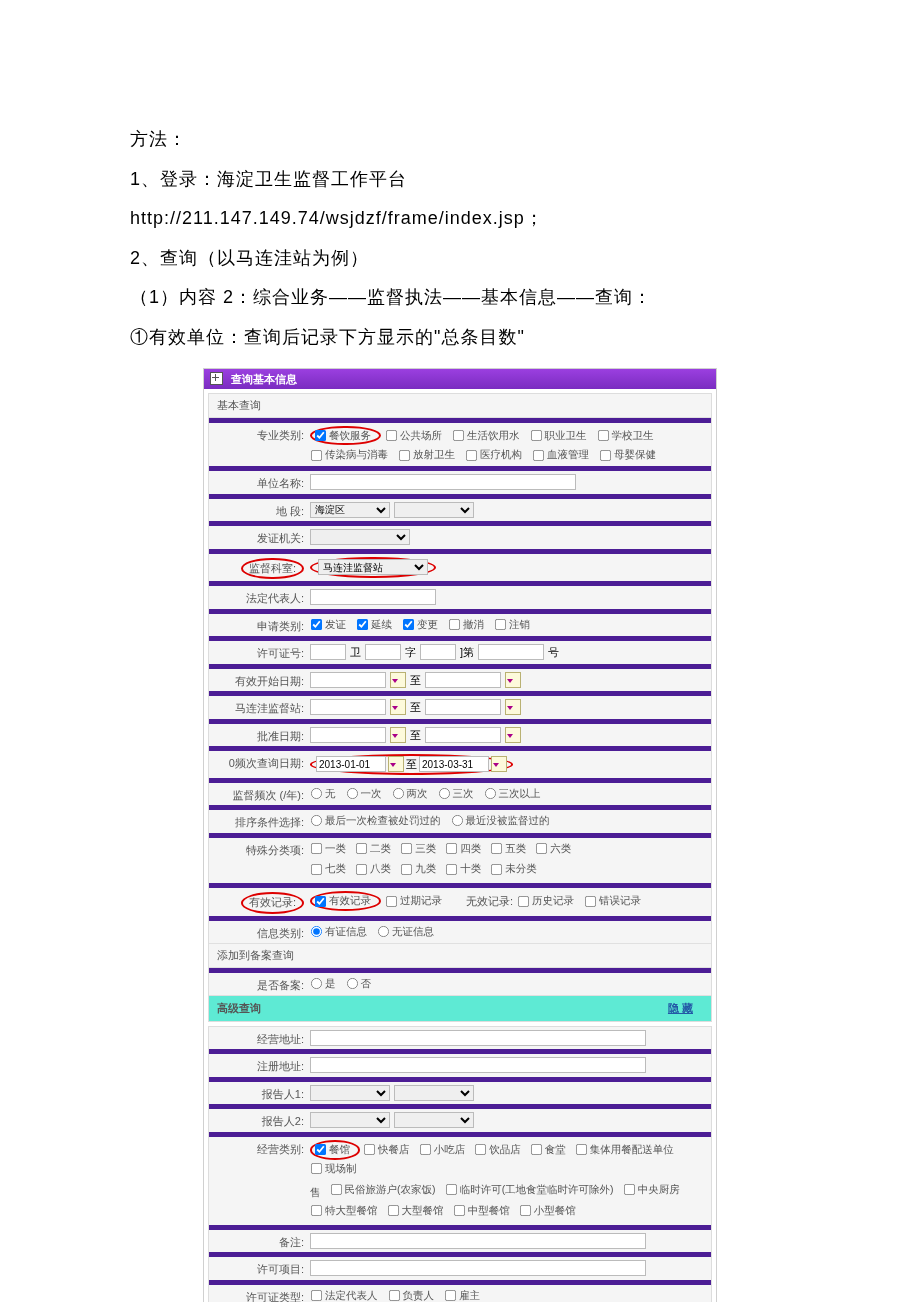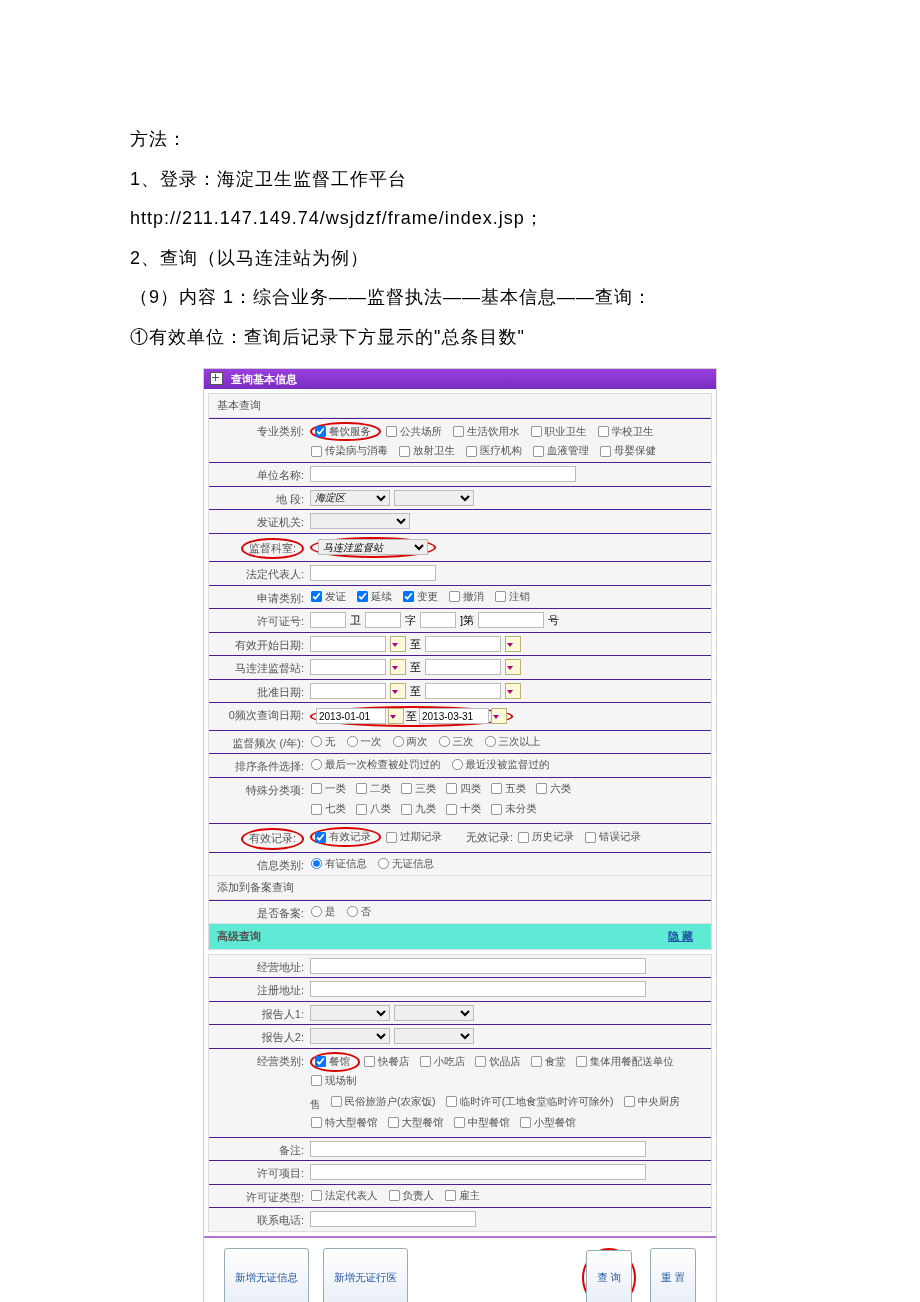--- a/index.html
+++ b/index.html
@@ -40,21 +40,21 @@
   }
   .ss-section-title {
     font-weight: normal;
     color: #555;
     padding: 3px 8px;
     border-bottom: 1px solid #e0e0e0;
   }
   .row {
     display: flex;
     align-items: flex-start;
-    border-top: 1px solid #4c1d95;
+    border-top: 5px solid #4c1d95;
     padding: 2px 0;
     min-height: 18px;
   }
   .row:first-child { border-top: none; }
   .lab {
     width: 95px;
     text-align: right;
     padding-right: 6px;
     color: #555;
     flex-shrink: 0;
@@ -71,21 +71,20 @@
   input[type=text].tiny {
     height: 14px;
     font-size: 10px;
     border: 1px solid #bbb;
     padding: 0 2px;
   }
   select.tiny {
     height: 16px;
     font-size: 10px;
     border: 1px solid #bbb;
-    font-style: italic;
   }
   .cb {
     display: inline-flex;
     align-items: center;
     margin-right: 6px;
     white-space: nowrap;
     font-size: 10.5px;
     color: #555;
   }
   .cb input { margin: 0 2px 0 0; transform: scale(0.85); }
@@ -161,21 +160,21 @@
 </style>
 </head>
 <body>
 
 <div class="page">
 
   <div class="doc-line">方法：</div>
   <div class="doc-line">1、登录：海淀卫生监督工作平台</div>
   <div class="doc-line">http://211.147.149.74/wsjdzf/frame/index.jsp；</div>
   <div class="doc-line">2、查询（以马连洼站为例）</div>
-  <div class="doc-line">（9）内容 1：综合业务——监督执法——基本信息——查询：</div>
+  <div class="doc-line">（1）内容 2：综合业务——监督执法——基本信息——查询：</div>
   <div class="doc-line">①有效单位：查询后记录下方显示的"总条目数"</div>
 
   <div class="screenshot">
 
     <div class="ss-titlebar">
       <span class="icon-sq"></span>
       <span>查询基本信息</span>
     </div>
 
     <div class="ss-section">

